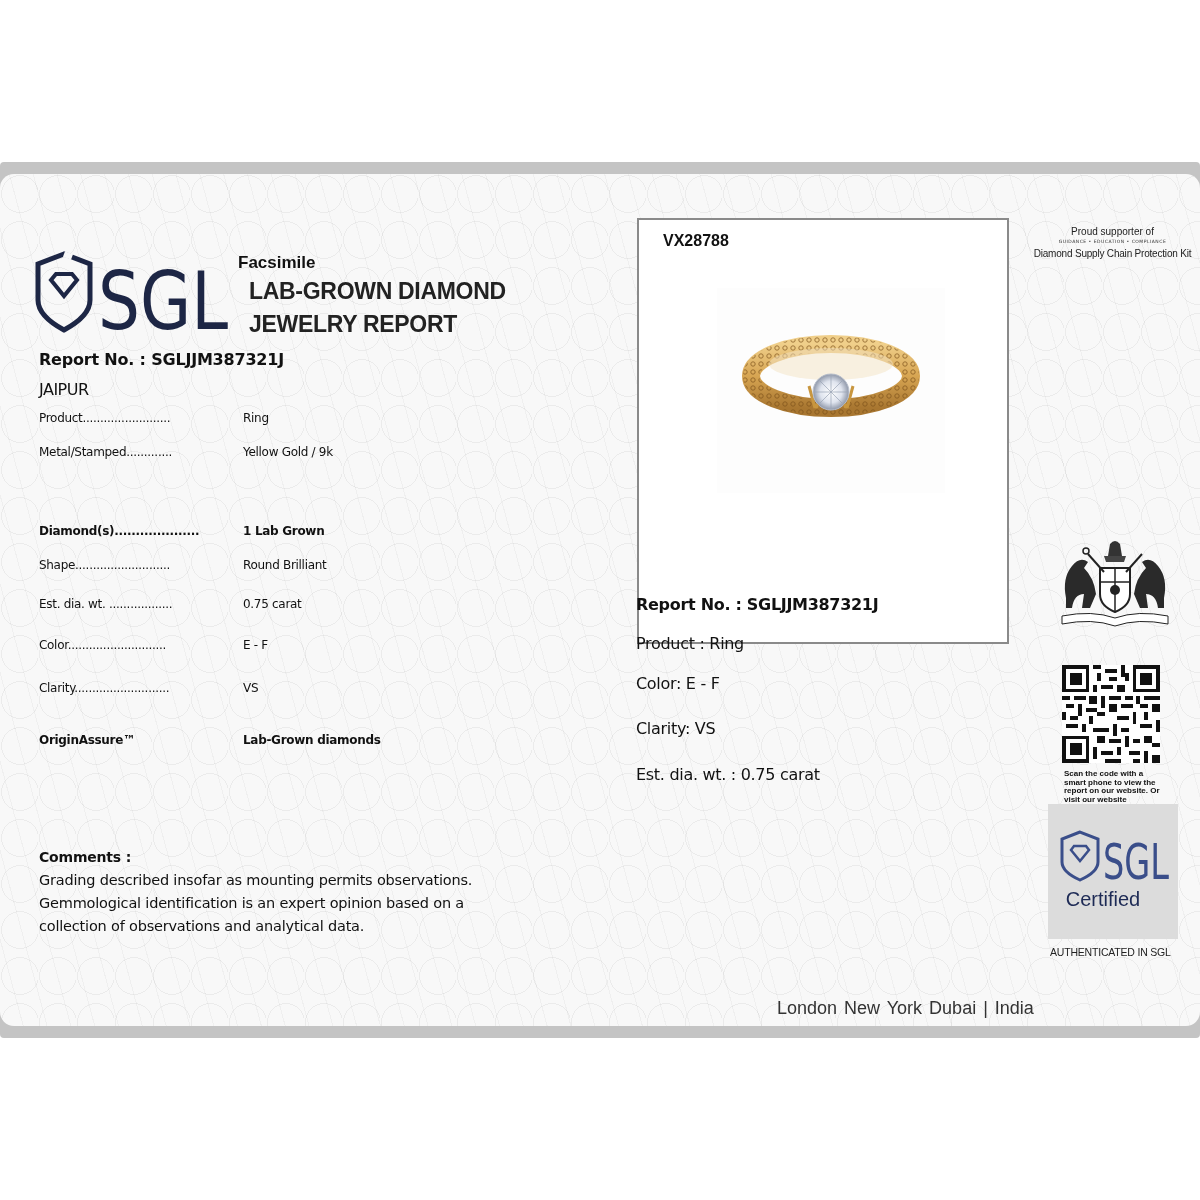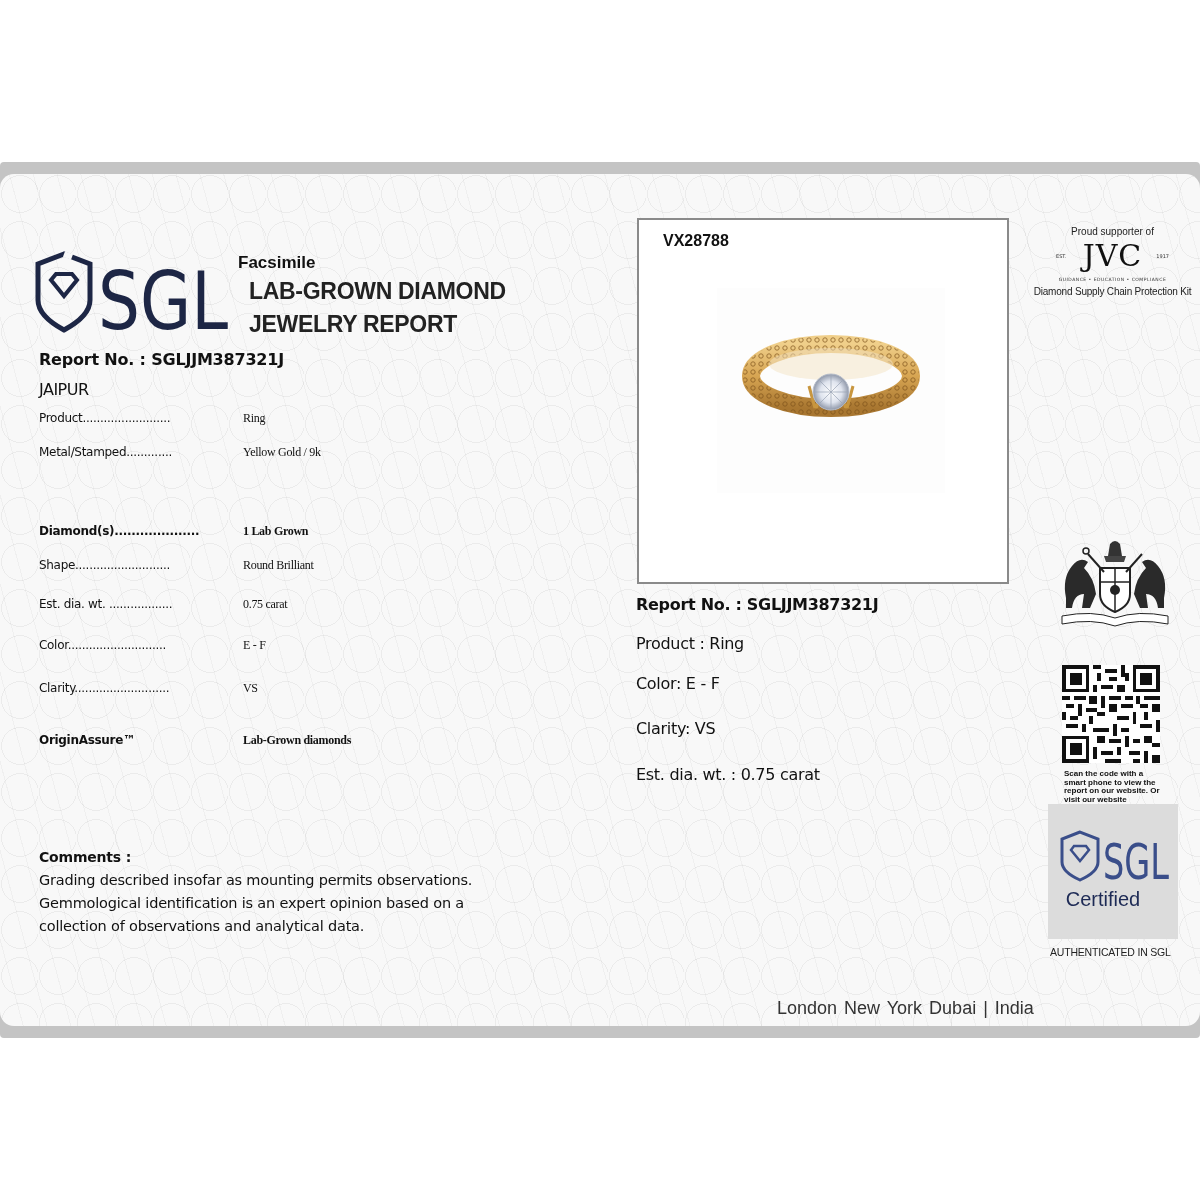--- a/index.html
+++ b/index.html
@@ -28,29 +28,29 @@
   .facsimile { position: absolute; left: 238px; top: 79px; font-family: "Liberation Sans", sans-serif; font-weight: bold; font-size: 17px; color: #111; }
   .report-title { position: absolute; left: 249px; top: 101px; font-family: "Liberation Sans", sans-serif; font-size: 23px; line-height: 33px; color: #222; letter-spacing: -0.3px; }
   .report-title div { white-space: nowrap; font-weight: bold; }
 
   .left-text { font-family: "DejaVu Sans", sans-serif; color: #111; white-space: nowrap; position: absolute; }
   .report-no { left: 39px; top: 176px; font-size: 16px; font-weight: bold; letter-spacing: -0.2px; }
   .city { left: 39px; top: 206px; font-size: 16px; letter-spacing: -0.5px; }
 
   .row { position: absolute; left: 39px; font-size: 12px; letter-spacing: -0.3px; white-space: nowrap; }
   .row .lbl { display: inline-block; }
-  .row .val { position: absolute; left: 204px; top: 0; font-family: Liberation Serif, serif; }
+  .row .val { position: absolute; left: 204px; top: 0; }
   .row.bold { font-weight: bold; }
 
   .comments { position: absolute; left: 39px; top: 672px; width: 440px; font-size: 14.5px; line-height: 23px; letter-spacing: -0.2px; }
   .comments .head { font-weight: bold; font-size: 14px; }
 
   
   .photo-box {
-    position: absolute; left: 637px; top: 44px; width: 372px; height: 366px;
+    position: absolute; left: 637px; top: 44px; width: 372px; height: 426px;
     background: #ffffff; border: 2px solid #8a8a8a;
   }
   .photo-id { position: absolute; left: 24px; top: 12px; font-size: 16px; font-weight: bold; font-family: "Liberation Sans", sans-serif; color: #111; }
   .ring-wrap { position: absolute; left: 78px; top: 68px; width: 228px; height: 205px; background: #fdfdfd; }
 
   .right-text { position: absolute; left: 636px; font-size: 16px; letter-spacing: -0.3px; white-space: nowrap; }
   .right-text.bold { font-weight: bold; }
 
   
   .jvc { position: absolute; left: 1030px; top: 52px; width: 165px; text-align: center; }
@@ -167,25 +167,20 @@
     </div>
 
     <div class="right-text bold" style="top:421px">Report No. : SGLJJM387321J</div>
     <div class="right-text" style="top:460px">Product : Ring</div>
     <div class="right-text" style="top:500px">Color: E - F</div>
     <div class="right-text" style="top:545px">Clarity: VS</div>
     <div class="right-text" style="top:591px">Est. dia. wt. : 0.75 carat</div>
 
     <div class="jvc">
       <div class="proud">Proud supporter of</div>
-      <div class="mark">
-        <span class="est">EST.</span>
-        <span class="big">JVC</span>
-        <span class="yr">1917</span>
-      </div>
       <div class="tag">GUIDANCE • EDUCATION • COMPLIANCE</div>
       <div class="kit">Diamond Supply Chain Protection Kit</div>
     </div>
 
     <div class="crest">
       <svg width="126" height="90" viewBox="0 0 126 90">
         <path d="M58 6 Q63 0 68 6 L70 18 L56 18 Z" fill="#333"></path>
         <path d="M52 18 L74 18 L72 24 L54 24 Z" fill="#444"></path>
         <path d="M48 30 L78 30 L78 56 Q78 68 63 74 Q48 68 48 56 Z" fill="#fff" stroke="#222" stroke-width="2"></path>
         <path d="M48 44 L78 44 M63 30 L63 74" stroke="#222" stroke-width="1.5"></path>

